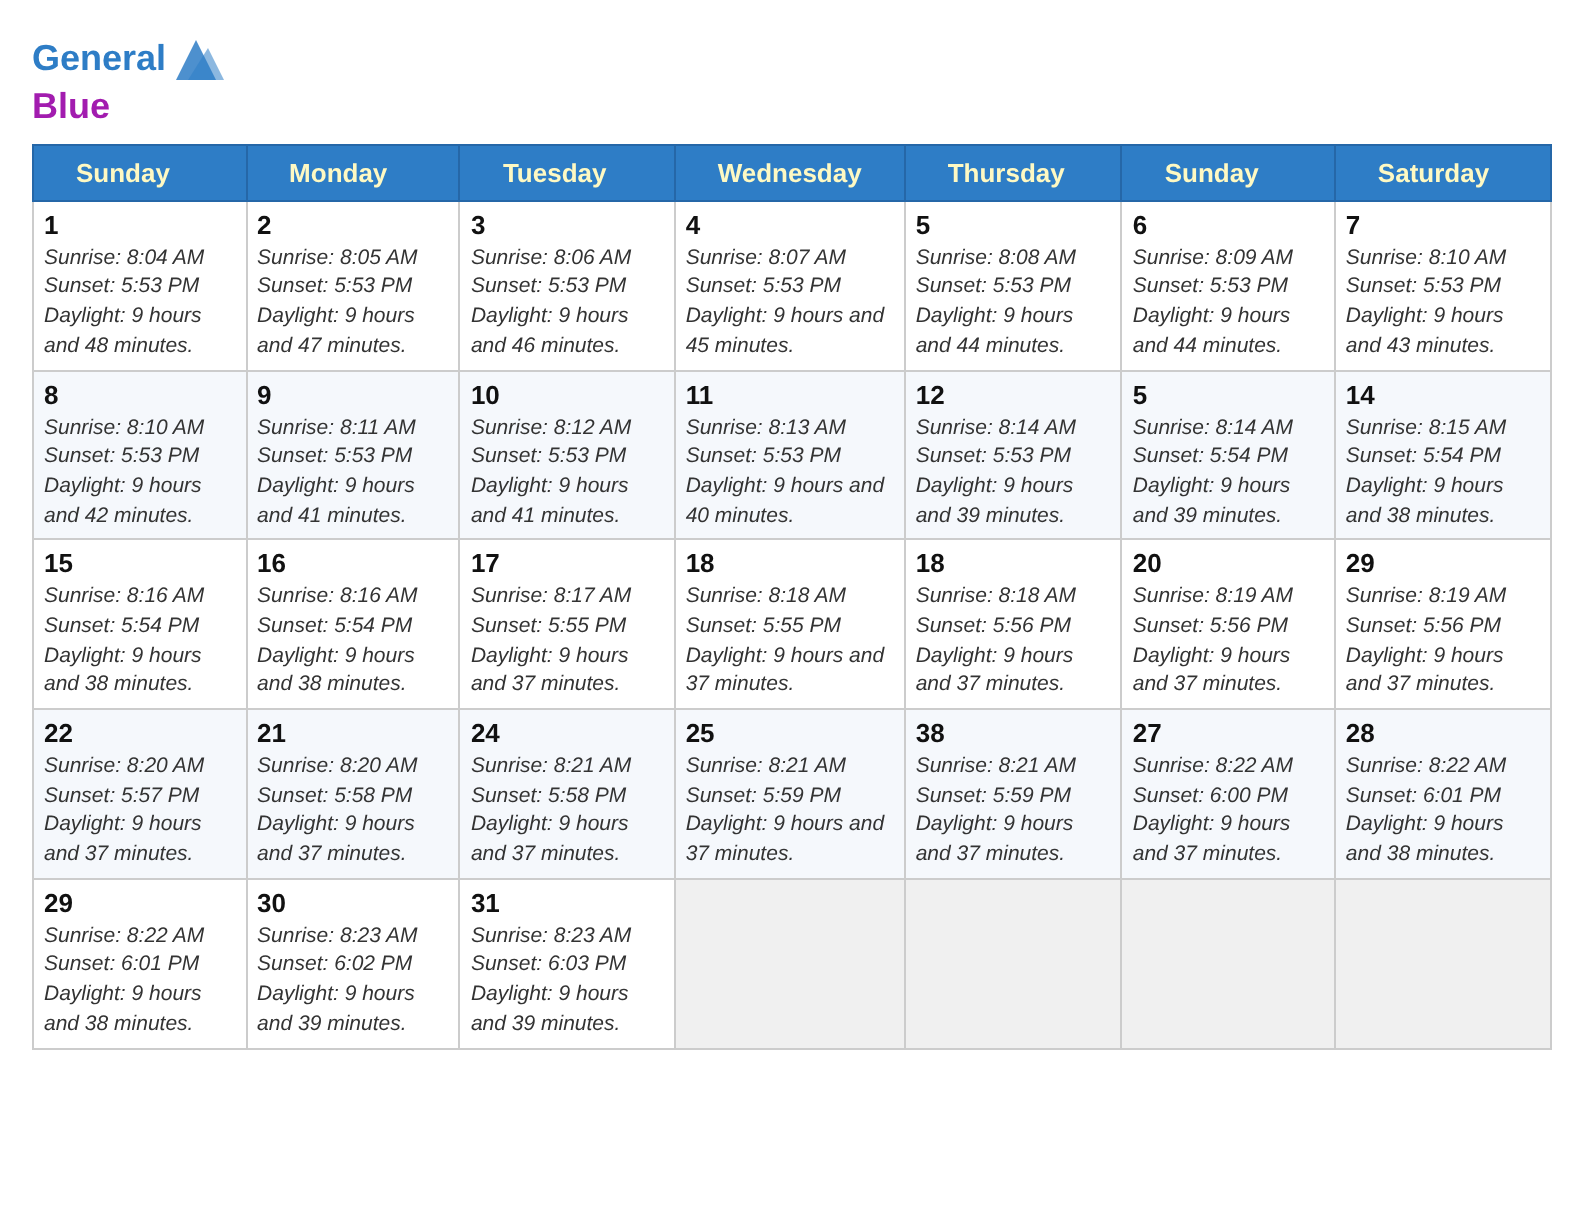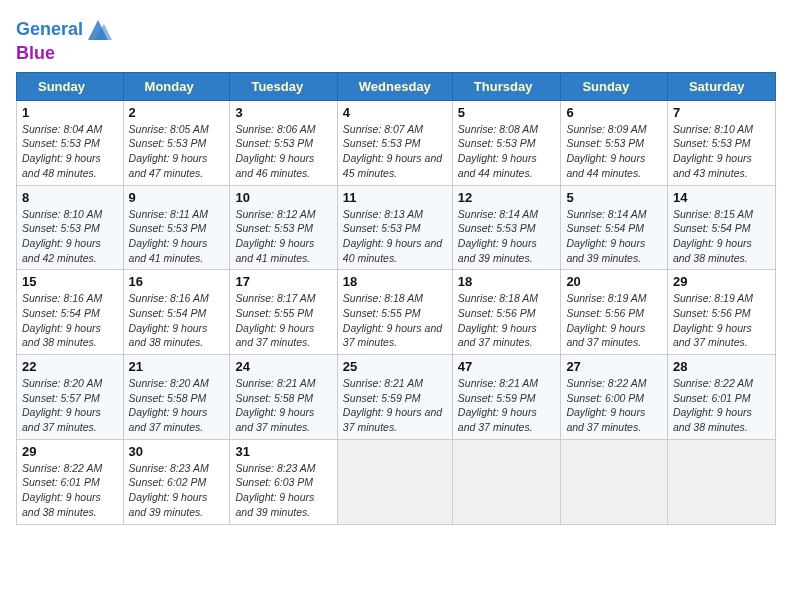--- a/index.html
+++ b/index.html
@@ -147,21 +147,21 @@
         <td><span class="day-num">18</span><span class="day-info">Sunrise: 8:18 AM<br>Sunset: 5:55 PM<br>Daylight: 9 hours and 37 minutes.</span></td>
         <td><span class="day-num">18</span><span class="day-info">Sunrise: 8:18 AM<br>Sunset: 5:56 PM<br>Daylight: 9 hours and 37 minutes.</span></td>
         <td><span class="day-num">20</span><span class="day-info">Sunrise: 8:19 AM<br>Sunset: 5:56 PM<br>Daylight: 9 hours and 37 minutes.</span></td>
         <td><span class="day-num">29</span><span class="day-info">Sunrise: 8:19 AM<br>Sunset: 5:56 PM<br>Daylight: 9 hours and 37 minutes.</span></td>
       </tr>
       <tr>
         <td><span class="day-num">22</span><span class="day-info">Sunrise: 8:20 AM<br>Sunset: 5:57 PM<br>Daylight: 9 hours and 37 minutes.</span></td>
         <td><span class="day-num">21</span><span class="day-info">Sunrise: 8:20 AM<br>Sunset: 5:58 PM<br>Daylight: 9 hours and 37 minutes.</span></td>
         <td><span class="day-num">24</span><span class="day-info">Sunrise: 8:21 AM<br>Sunset: 5:58 PM<br>Daylight: 9 hours and 37 minutes.</span></td>
         <td><span class="day-num">25</span><span class="day-info">Sunrise: 8:21 AM<br>Sunset: 5:59 PM<br>Daylight: 9 hours and 37 minutes.</span></td>
-        <td><span class="day-num">47</span><span class="day-info">Sunrise: 8:21 AM<br>Sunset: 5:59 PM<br>Daylight: 9 hours and 37 minutes.</span></td>
+        <td><span class="day-num">38</span><span class="day-info">Sunrise: 8:21 AM<br>Sunset: 5:59 PM<br>Daylight: 9 hours and 37 minutes.</span></td>
         <td><span class="day-num">27</span><span class="day-info">Sunrise: 8:22 AM<br>Sunset: 6:00 PM<br>Daylight: 9 hours and 37 minutes.</span></td>
         <td><span class="day-num">28</span><span class="day-info">Sunrise: 8:22 AM<br>Sunset: 6:01 PM<br>Daylight: 9 hours and 38 minutes.</span></td>
       </tr>
       <tr>
         <td><span class="day-num">29</span><span class="day-info">Sunrise: 8:22 AM<br>Sunset: 6:01 PM<br>Daylight: 9 hours and 38 minutes.</span></td>
         <td><span class="day-num">30</span><span class="day-info">Sunrise: 8:23 AM<br>Sunset: 6:02 PM<br>Daylight: 9 hours and 39 minutes.</span></td>
         <td><span class="day-num">31</span><span class="day-info">Sunrise: 8:23 AM<br>Sunset: 6:03 PM<br>Daylight: 9 hours and 39 minutes.</span></td>
         <td class="empty-cell"></td>
         <td class="empty-cell"></td>
         <td class="empty-cell"></td>

